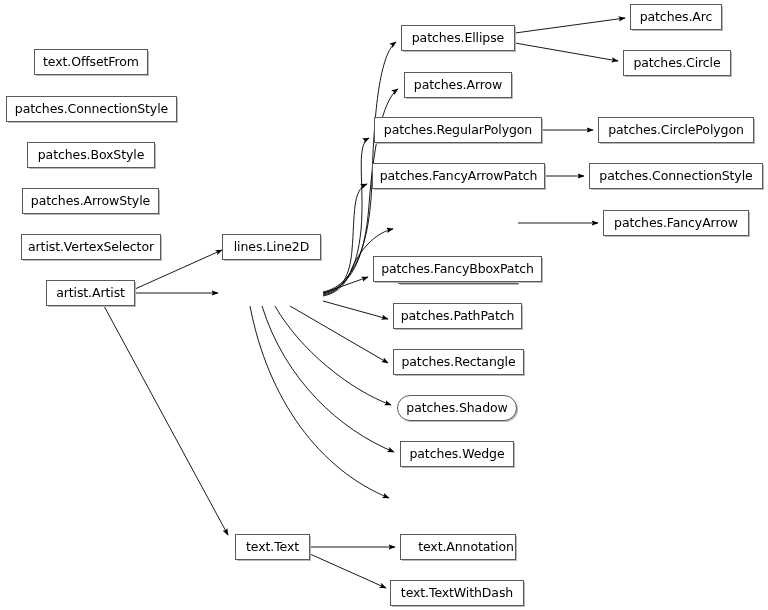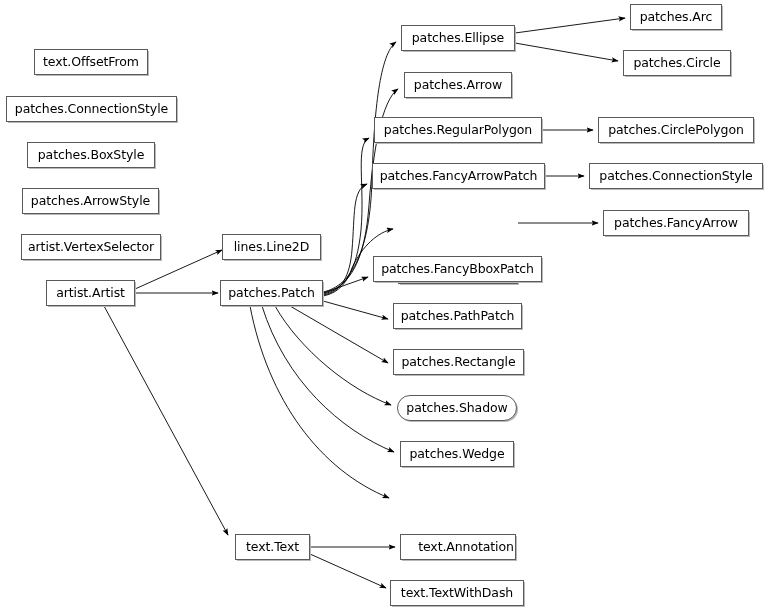--- a/index.html
+++ b/index.html
@@ -99,23 +99,20 @@
       </div>
       <div class="node" style="left: 21px; top: 234px; width: 140px; height: 26px; background: rgb(255, 255, 255); border-color: rgb(90, 90, 90); box-shadow: rgb(184, 184, 184) 1.5px 1.5px 0px -0.5px;">
         <span class="node-label">artist.VertexSelector</span>
       </div>
       <div class="node" style="left: 46px; top: 280px; width: 89px; height: 26px; background: rgb(255, 255, 255); border-color: rgb(90, 90, 90); box-shadow: rgb(184, 184, 184) 1.5px 1.5px 0px -0.5px;">
         <span class="node-label">artist.Artist</span>
       </div>
       <div class="node" style="left: 222px; top: 234px; width: 99px; height: 26px; background: rgb(255, 255, 255); border-color: rgb(90, 90, 90); box-shadow: rgb(184, 184, 184) 1.5px 1.5px 0px -0.5px;">
         <span class="node-label">lines.Line2D</span>
       </div>
-      <div class="node" style="left: 220px; top: 280px; width: 103px; height: 26px; background: rgb(255, 255, 255); border-color: rgb(90, 90, 90); box-shadow: rgb(184, 184, 184) 1.5px 1.5px 0px -0.5px;">
-        <span class="node-label">patches.Patch</span>
-      </div>
       <div class="node" style="left: 235px; top: 534px; width: 75px; height: 26px; background: rgb(255, 255, 255); border-color: rgb(90, 90, 90); box-shadow: rgb(184, 184, 184) 1.5px 1.5px 0px -0.5px;">
         <span class="node-label">text.Text</span>
       </div>
       <div class="node" style="left: 401px; top: 25px; width: 114px; height: 26px; background: rgb(255, 255, 255); border-color: rgb(90, 90, 90); box-shadow: rgb(184, 184, 184) 1.5px 1.5px 0px -0.5px;">
         <span class="node-label">patches.Ellipse</span>
       </div>
       <div class="node" style="left: 404px; top: 72px; width: 108px; height: 26px; background: rgb(255, 255, 255); border-color: rgb(90, 90, 90); box-shadow: rgb(184, 184, 184) 1.5px 1.5px 0px -0.5px;">
         <span class="node-label">patches.Arrow</span>
       </div>
       <div class="node" style="left: 374px; top: 117px; width: 168px; height: 26px; background: rgb(255, 255, 255); border-color: rgb(90, 90, 90); box-shadow: rgb(184, 184, 184) 1.5px 1.5px 0px -0.5px;">

